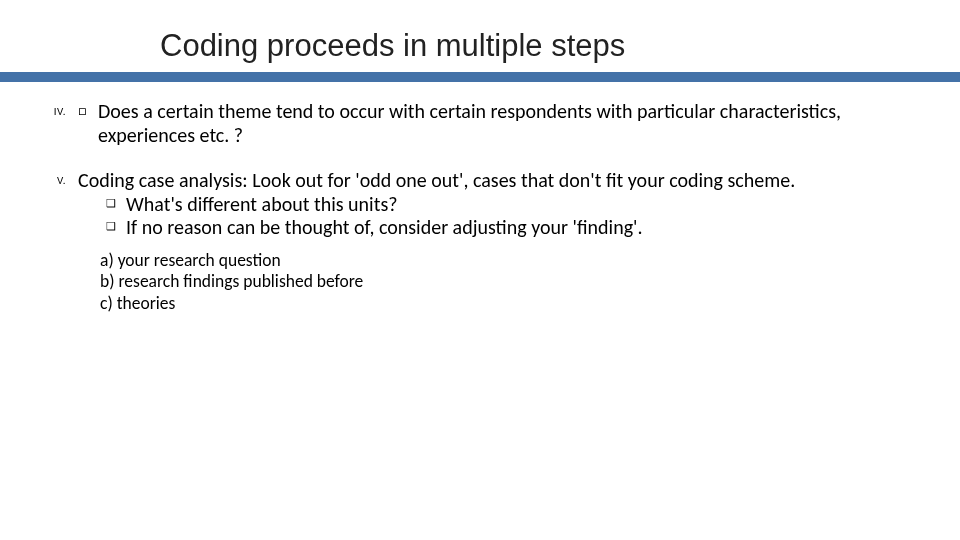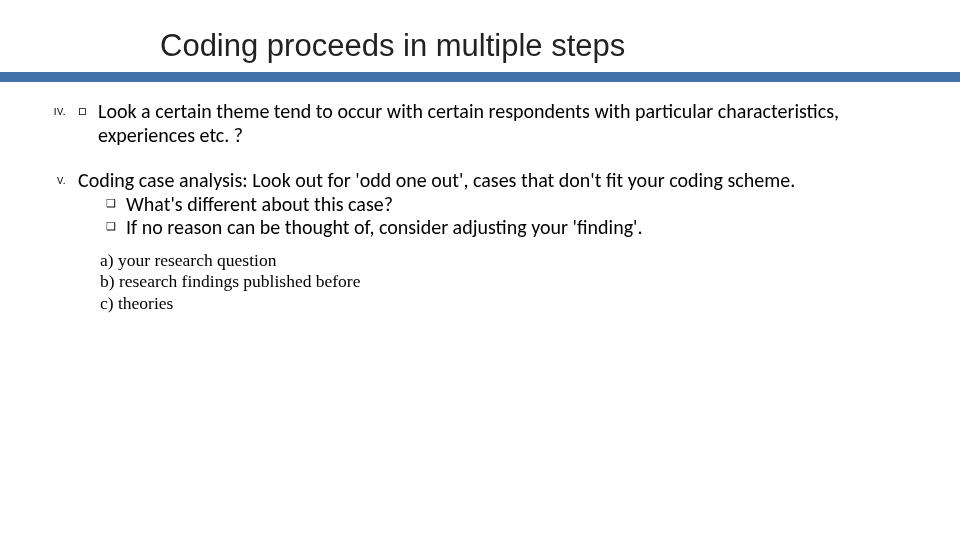--- a/index.html
+++ b/index.html
@@ -60,49 +60,48 @@
     font-size: 11px;
     padding-top: 5px;
   }
   .sub-body { flex: 1; }
   .indented-sub { padding-left: 28px; }
   .letters {
     padding-left: 60px;
     font-size: 17.5px;
     line-height: 1.22;
     margin-top: -12px;
-    font-family: Liberation Serif, serif;
   }
 </style>
 </head>
 <body>
 
 <div class="title">Coding proceeds in multiple steps</div>
 <div class="title-bar"></div>
 
 <div class="content">
 
   <div class="item">
     <div class="marker">IV.</div>
     <div class="body-text">
       <div class="sub">
         <div class="bullet-box">□</div>
-        <div class="sub-body">Look a certain theme tend to occur with certain respondents with particular characteristics, experiences etc. ?</div>
+        <div class="sub-body">Does a certain theme tend to occur with certain respondents with particular characteristics, experiences etc. ?</div>
       </div>
     </div>
   </div>
 
   <div class="item">
     <div class="marker">V.</div>
     <div class="body-text">
       <span>Coding case analysis: Look out for 'odd one out', cases that don't fit your coding scheme.</span>
       <div class="indented-sub">
         <div class="sub">
           <div class="bullet-q">❑</div>
-          <div class="sub-body">What's different about this case?</div>
+          <div class="sub-body">What's different about this units?</div>
         </div>
         <div class="sub">
           <div class="bullet-q">❑</div>
           <div class="sub-body">If no reason can be thought of, consider adjusting your 'finding'.</div>
         </div>
       </div>
     </div>
   </div>
 
 

